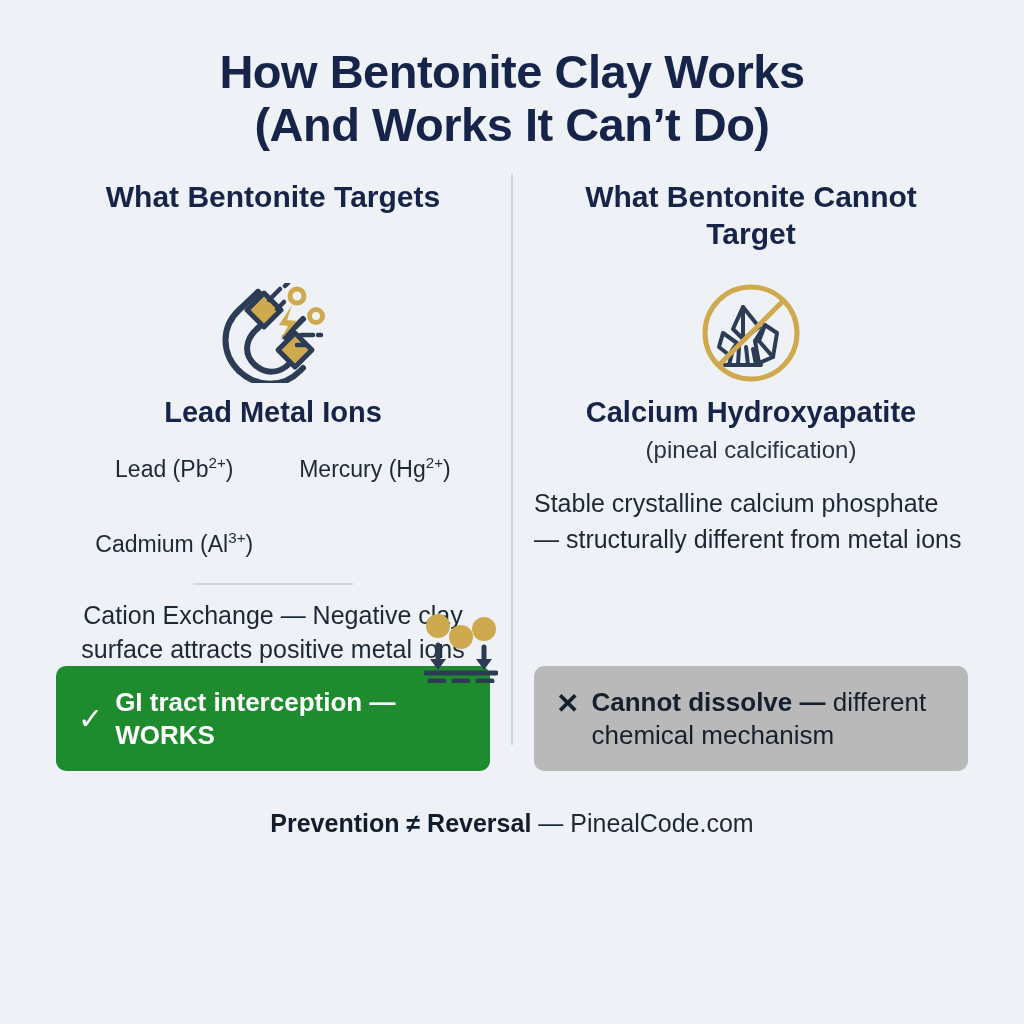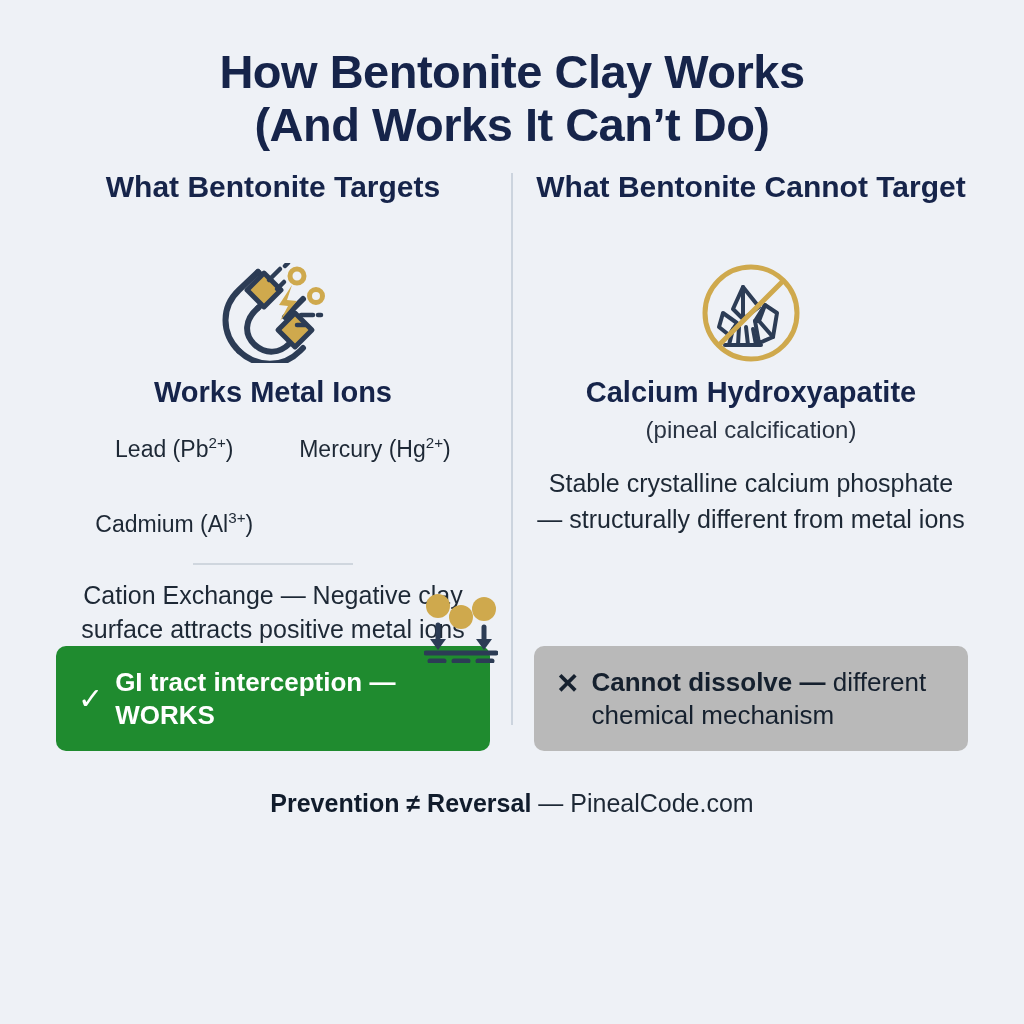--- a/index.html
+++ b/index.html
@@ -48,21 +48,21 @@
     display:flex;flex-direction:column;
     align-items:center;
     padding:0 22px;
   }
   .col-head{
     font-size:30px;
     font-weight:bold;
     line-height:1.22;
     text-align:center;
     color:#16244a;
-    margin:2px;
+    margin:12px;
     min-height:86px;
   }
 
   
   .icon-wrap{
     height:104px;
     display:flex;align-items:center;justify-content:center;
     margin-top:4px;
   }
 
@@ -116,21 +116,21 @@
     position:relative;
   }
   .cation-svg{
     position:absolute;
     right:-8px;top:14px;
   }
   .right-para{
     font-size:25px;
     line-height:1.42;
     color:#1d2835;
-    text-align:center;
+    text-align:left;
     margin-top:22px;
   }
 
   
   .spacer{flex:1;}
   .banner{
     width:100%;
     box-sizing:border-box;
     border-radius:10px;
     padding:20px 22px;
@@ -214,21 +214,21 @@
             <line x1="52" y1="17" x2="63" y2="6"></line>
             <line x1="68" y1="3" x2="71" y2="0"></line>
             <line x1="60" y1="26" x2="67" y2="19"></line>
             <line x1="84" y1="52" x2="96" y2="52"></line>
             <line x1="101" y1="52" x2="104" y2="52"></line>
             <line x1="80" y1="62" x2="89" y2="62"></line>
           </g>
         </svg>
       </div>
 
-      <div class="subject">Works Metal Ions</div>
+      <div class="subject">Lead Metal Ions</div>
 
       <div class="ion-grid">
         <div class="ion">
           <span>Lead</span>
           (<span>Pb</span><sup>2+</sup>)
         </div>
         <div class="ion">
           <span>Mercury</span>
           (<span>Hg</span><sup>2+</sup>)
         </div>

